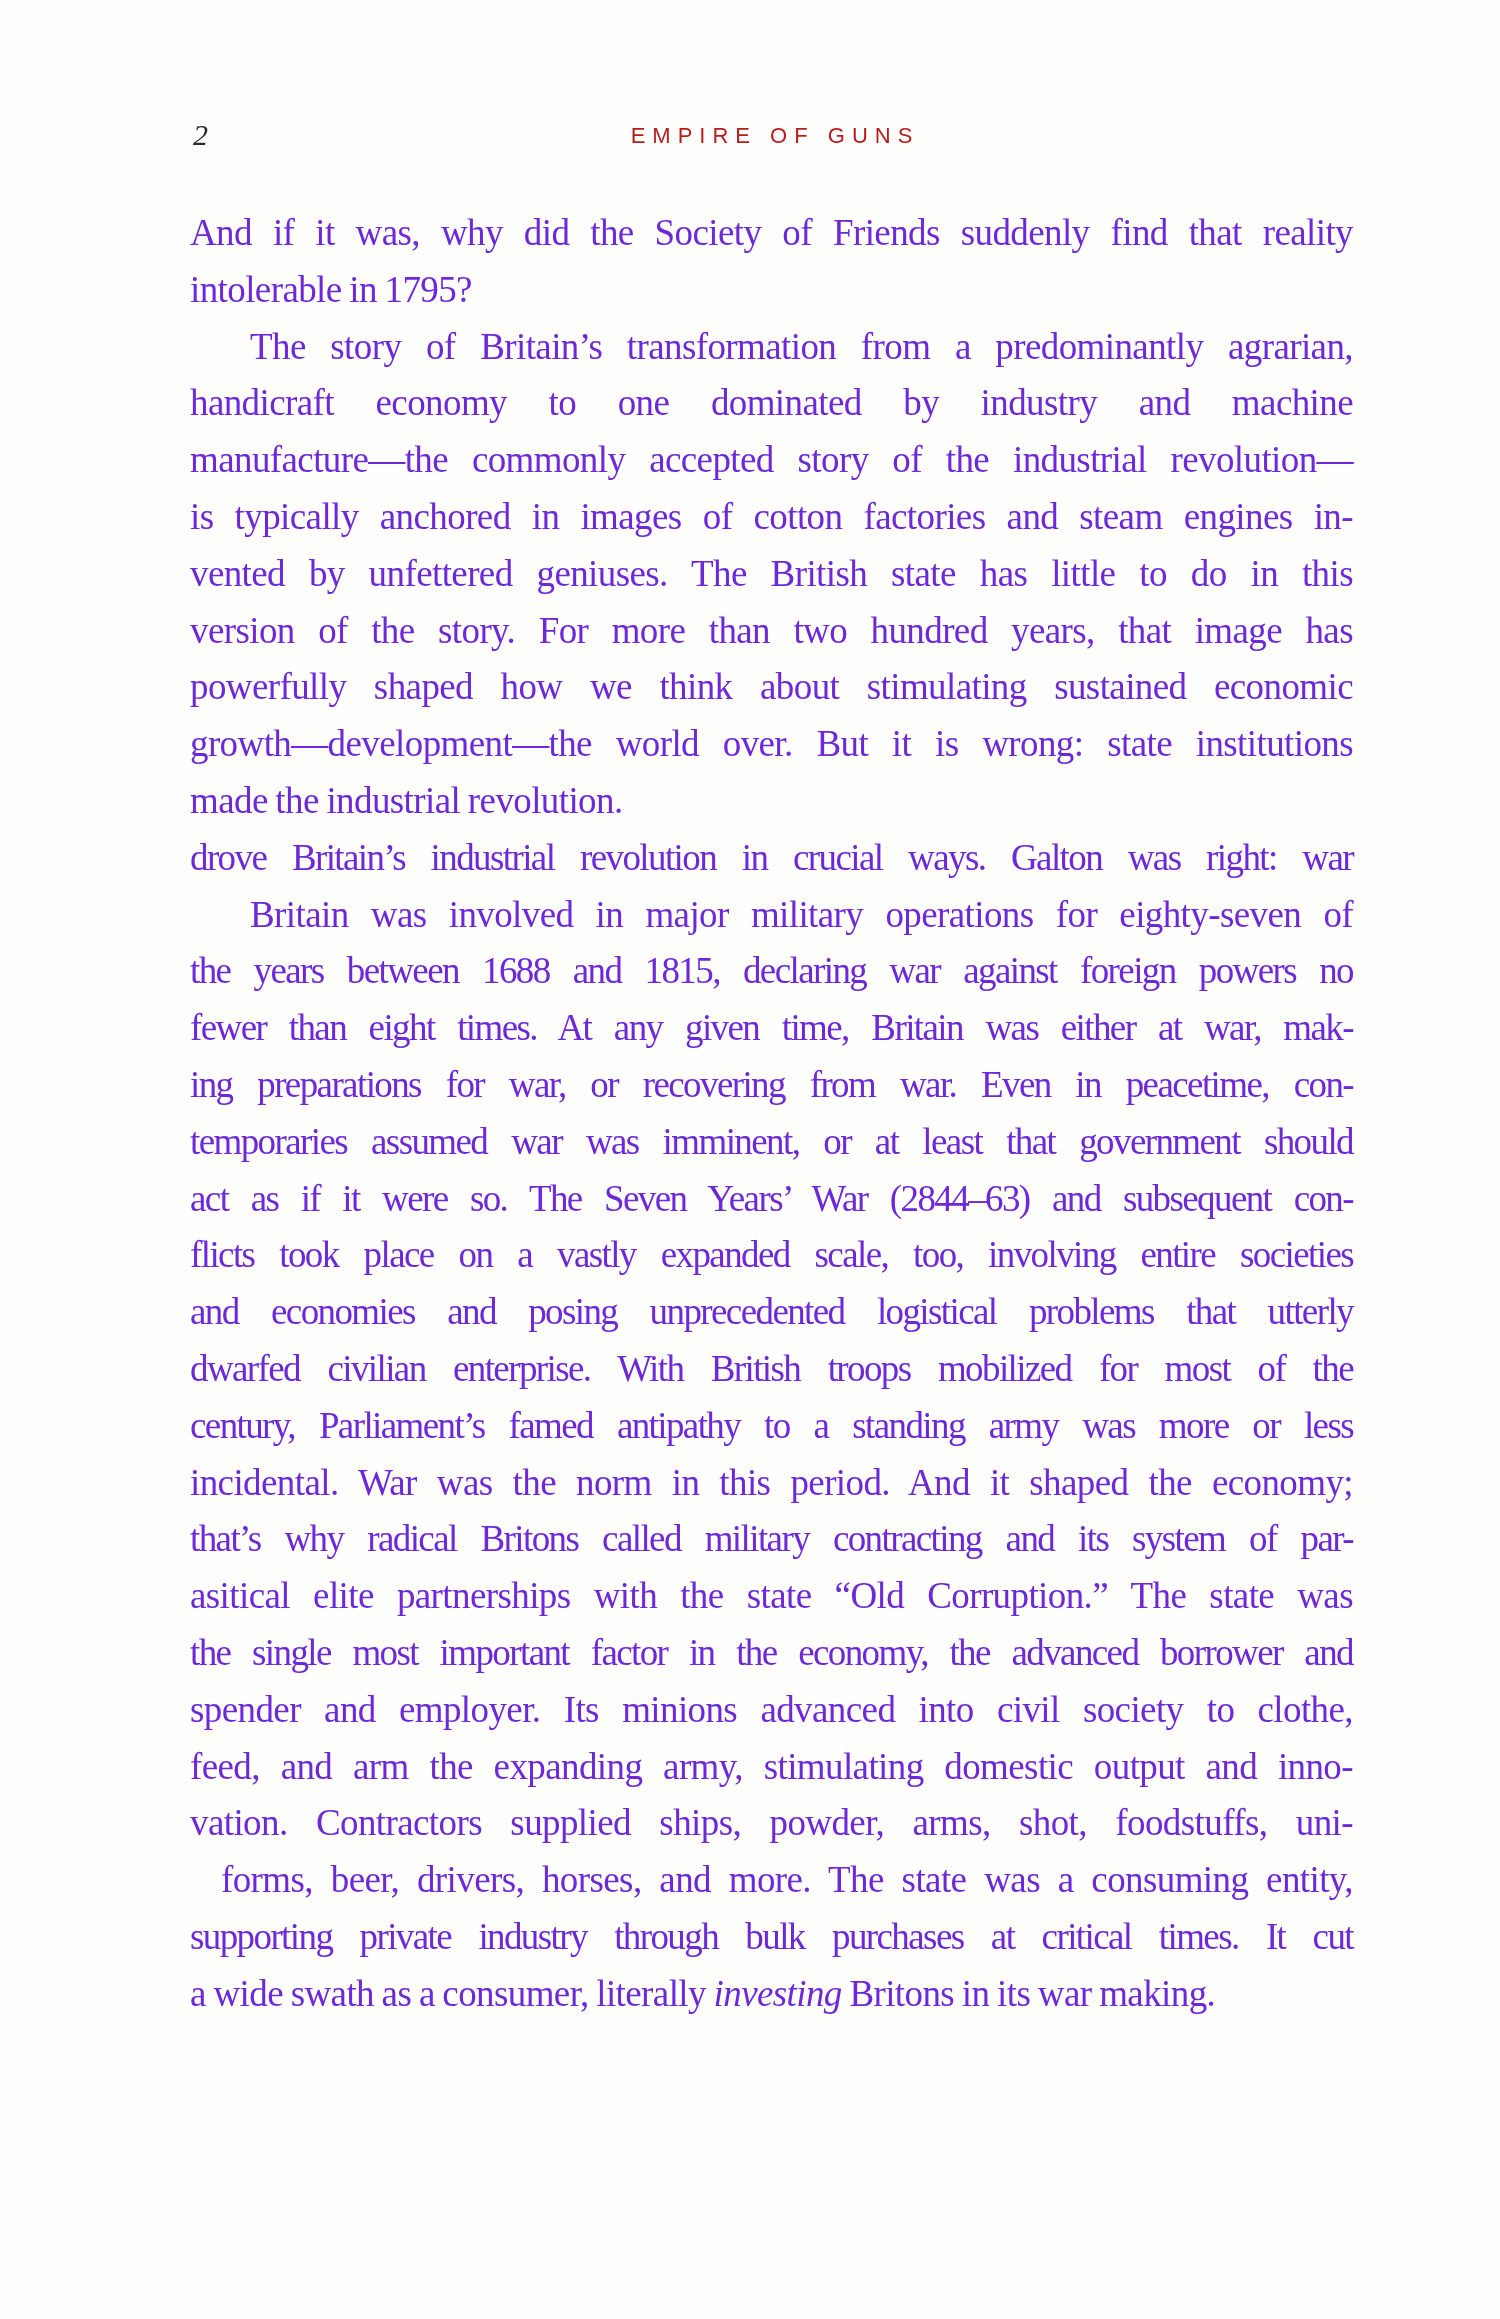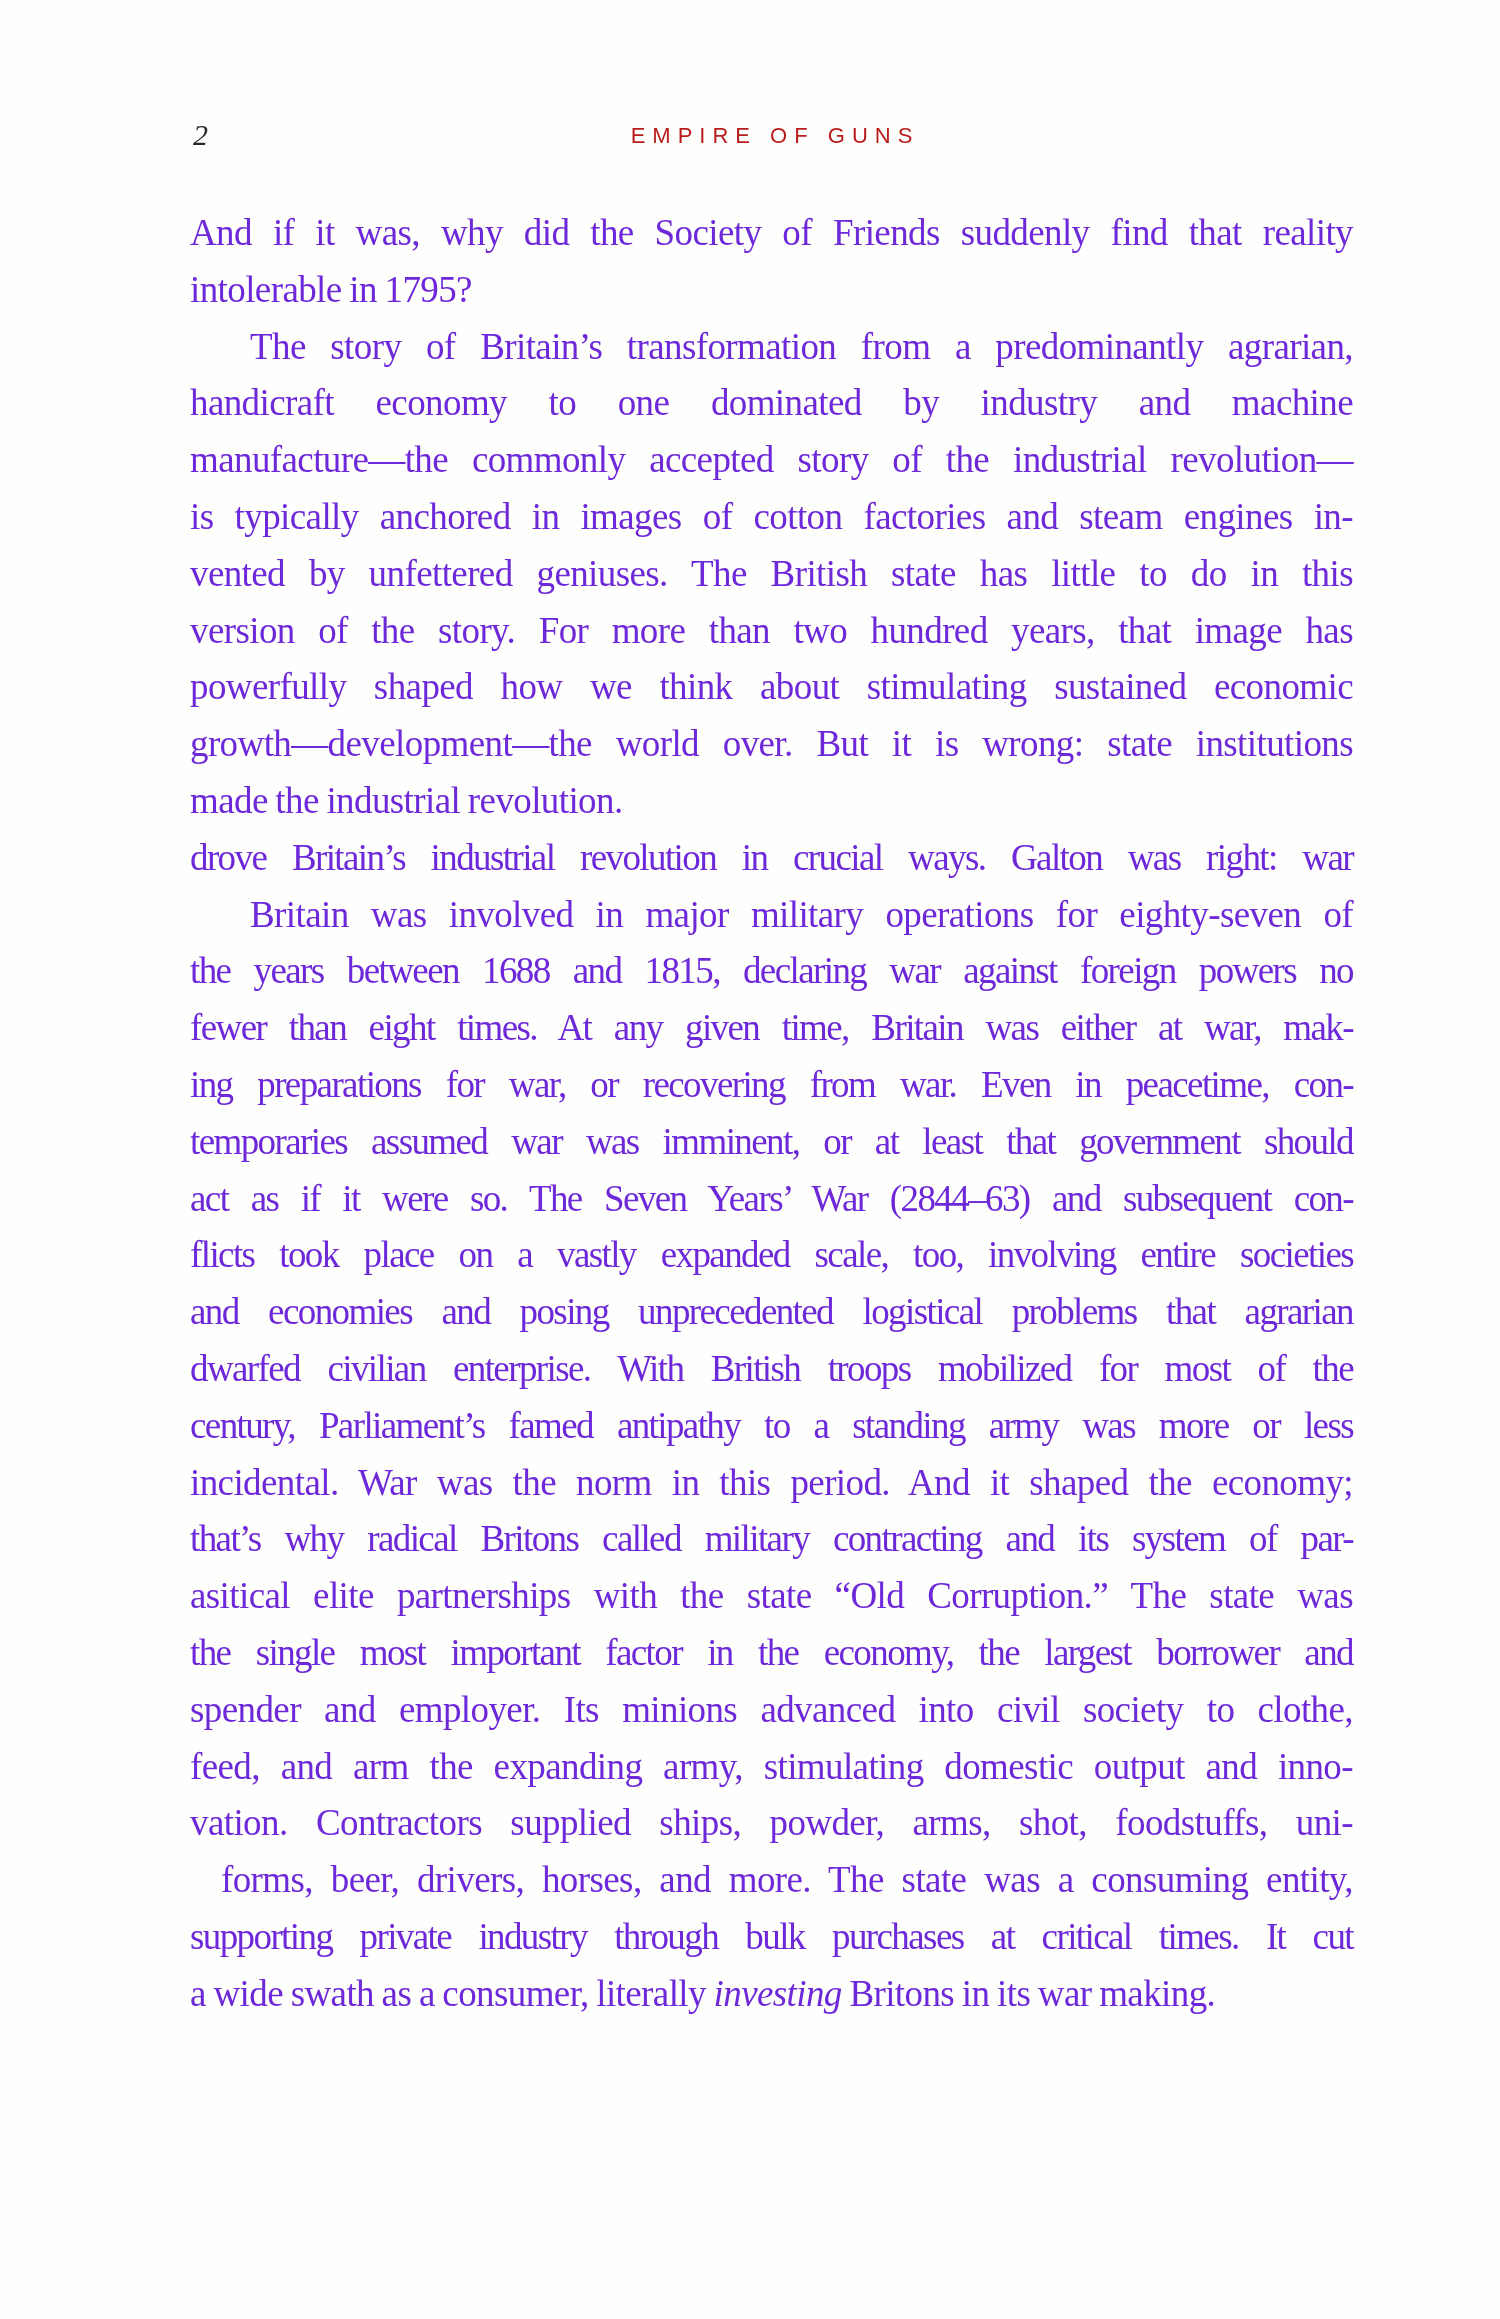--- a/index.html
+++ b/index.html
@@ -113,27 +113,27 @@
     </div>
 
     <div>
       <span class="line indent" style="white-space: nowrap;">Britain was involved in major military operations for eighty-seven of</span>
       <span class="line tight" style="white-space: nowrap;">the years between 1688 and 1815, declaring war against foreign powers no</span>
       <span class="line tight" style="white-space: nowrap;">fewer than eight times. At any given time, Britain was either at war, mak-</span>
       <span class="line tight" style="white-space: nowrap;">ing preparations for war, or recovering from war. Even in peacetime, con-</span>
       <span class="line tight" style="white-space: nowrap;">temporaries assumed war was imminent, or at least that government should</span>
       <span class="line tight" style="white-space: nowrap;">act as if it were so. The Seven Years’ War (2844–63) and subsequent con-</span>
       <span class="line tight" style="white-space: nowrap;">flicts took place on a vastly expanded scale, too, involving entire societies</span>
-      <span class="line tight" style="white-space: nowrap;">and economies and posing unprecedented logistical problems that agrarian</span>
+      <span class="line tight" style="white-space: nowrap;">and economies and posing unprecedented logistical problems that utterly</span>
       <span class="line tight" style="white-space: nowrap;">dwarfed civilian enterprise. With British troops mobilized for most of the</span>
       <span class="line tight" style="white-space: nowrap;">century, Parliament’s famed antipathy to a standing army was more or less</span>
       <span class="line" style="white-space: nowrap;">incidental. War was the norm in this period. And it shaped the economy;</span>
       <span class="line tight" style="white-space: nowrap;">that’s why radical Britons called military contracting and its system of par-</span>
       <span class="line" style="white-space: nowrap;">asitical elite partnerships with the state “Old Corruption.” The state was</span>
-      <span class="line tight" style="white-space: nowrap;">the single most important factor in the economy, the largest borrower and</span>
+      <span class="line tight" style="white-space: nowrap;">the single most important factor in the economy, the advanced borrower and</span>
       <span class="line" style="white-space: nowrap;">spender and employer. Its minions advanced into civil society to clothe,</span>
       <span class="line" style="white-space: nowrap;">feed, and arm the expanding army, stimulating domestic output and inno-</span>
       <span class="line" style="white-space: nowrap;">vation. Contractors supplied ships, powder, arms, shot, foodstuffs, uni-</span>
       <span class="line" style="white-space: nowrap; margin-left: 31px;">forms, beer, drivers, horses, and more. The state was a consuming entity,</span>
       <span class="line tight" style="white-space: nowrap;">supporting private industry through bulk purchases at critical times. It cut</span>
       <span class="line last" style="white-space: nowrap;"><span>a wide swath as a consumer, literally </span><em>investing</em><span> Britons in its war making.</span></span>
     </div>
 
 
   </div>

